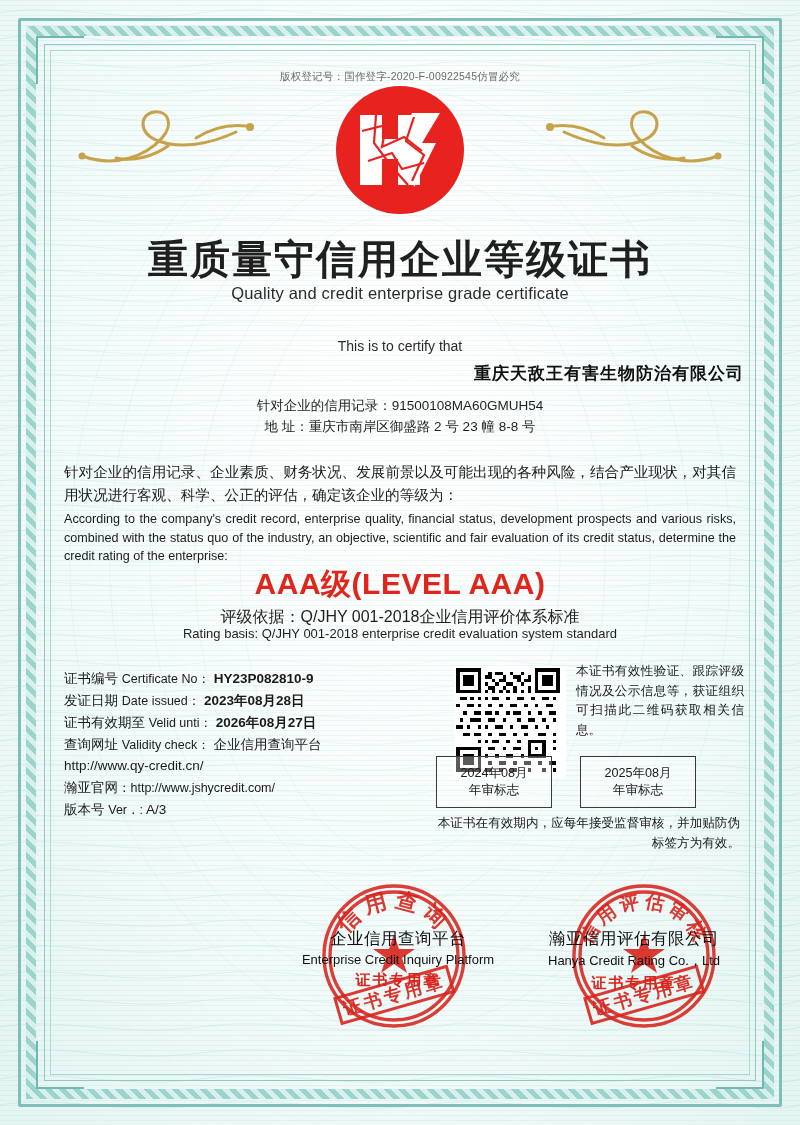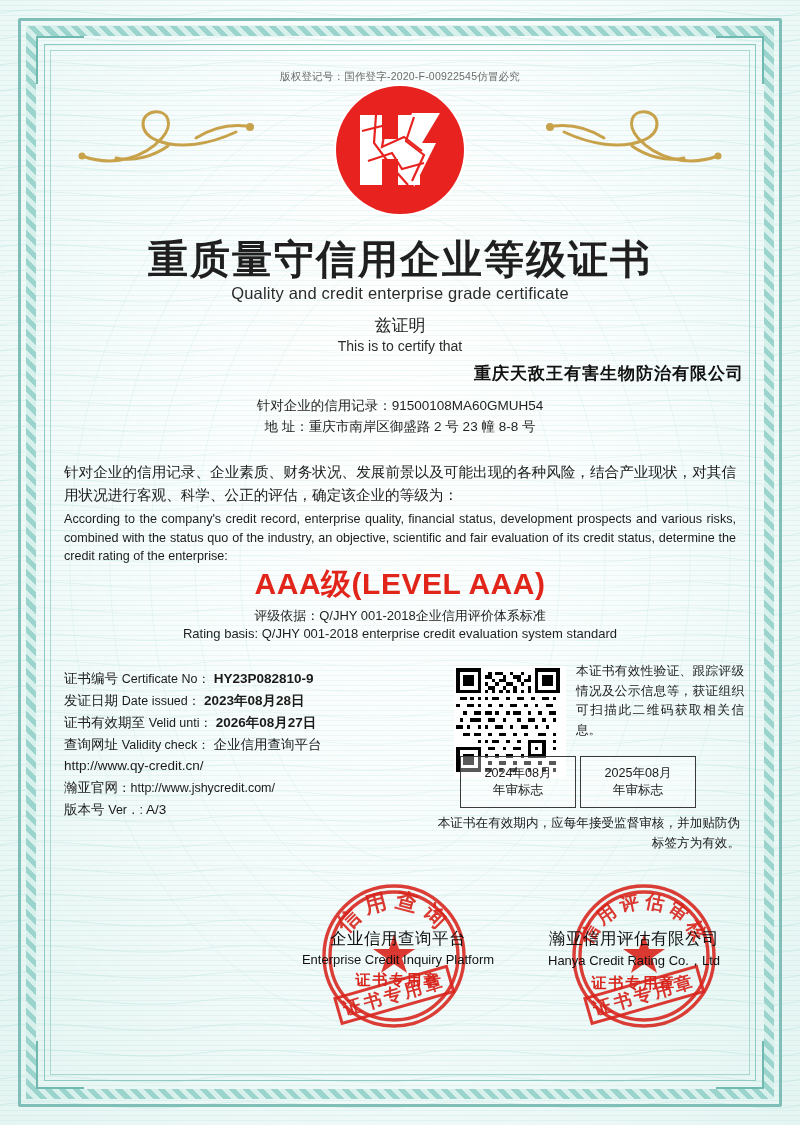--- a/index.html
+++ b/index.html
@@ -241,21 +241,21 @@
     color: #e1251b;
     letter-spacing: 0.5px;
   }
 
   .basis-cn {
     position: absolute;
     top: 551px;
     left: 0;
     width: 688px;
     text-align: center;
-    font-size: 13px;
+    font-size: 16px;
     color: #1f1f1f;
   }
   .basis-en {
     position: absolute;
     top: 570px;
     left: 0;
     width: 688px;
     text-align: center;
     font-size: 13px;
     color: #1f1f1f;
@@ -307,21 +307,21 @@
     border: 1px solid #3a3a3a;
     display: flex;
     flex-direction: column;
     align-items: center;
     justify-content: center;
     font-size: 12.6px;
     color: #1a1a1a;
     line-height: 1.35;
     background: rgba(255,255,255,0.35);
   }
-  .year-box.b1 { left: 404px; }
+  .year-box.b1 { left: 380px; }
   .year-box.b2 { left: 524px; }
 
   .validity-note {
     position: absolute;
     top: 758px;
     left: 376px;
     width: 308px;
     font-size: 12.6px;
     line-height: 1.55;
     color: #1a1a1a;
@@ -452,21 +452,20 @@
           <path d="M16,54 L40,46 L50,62 L72,56"></path>
           <path d="M24,8 L22,36 L40,60 L56,78"></path>
           <path d="M62,10 L54,34 L72,48 L60,74"></path>
         </g>
       </svg>
     </div>
 
     <div class="title-cn">重质量守信用企业等级证书</div>
     <div class="title-en">Quality and credit enterprise grade certificate</div>
 
-    <div class="certify-cn">兹证明</div>
     <div class="certify-en">This is to certify that</div>
 
     <div class="company">重庆天敌王有害生物防治有限公司</div>
     <div class="uscc">
       <span>针对企业的信用记录：</span><span>91500108MA60GMUH54</span>
     </div>
     <div class="address">
       <span>地  址：</span><span>重庆市南岸区御盛路 2 号 23 幢 8-8 号</span>
     </div>
 

